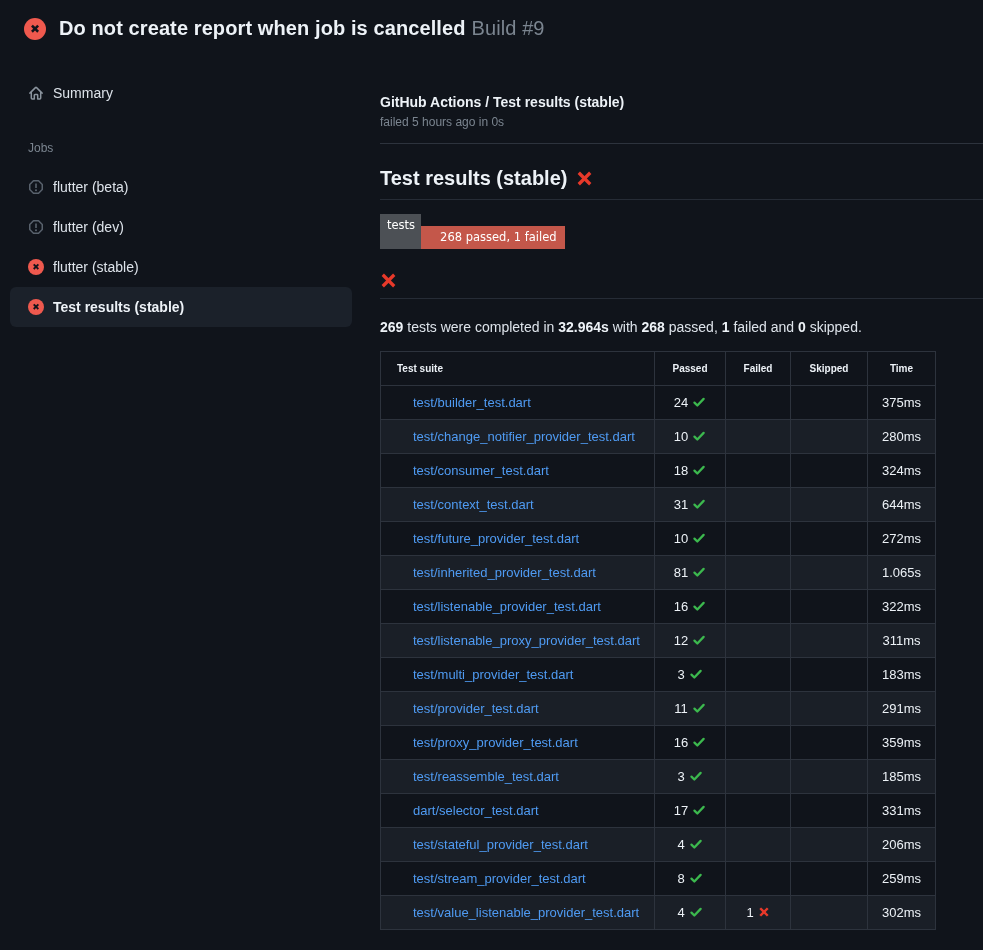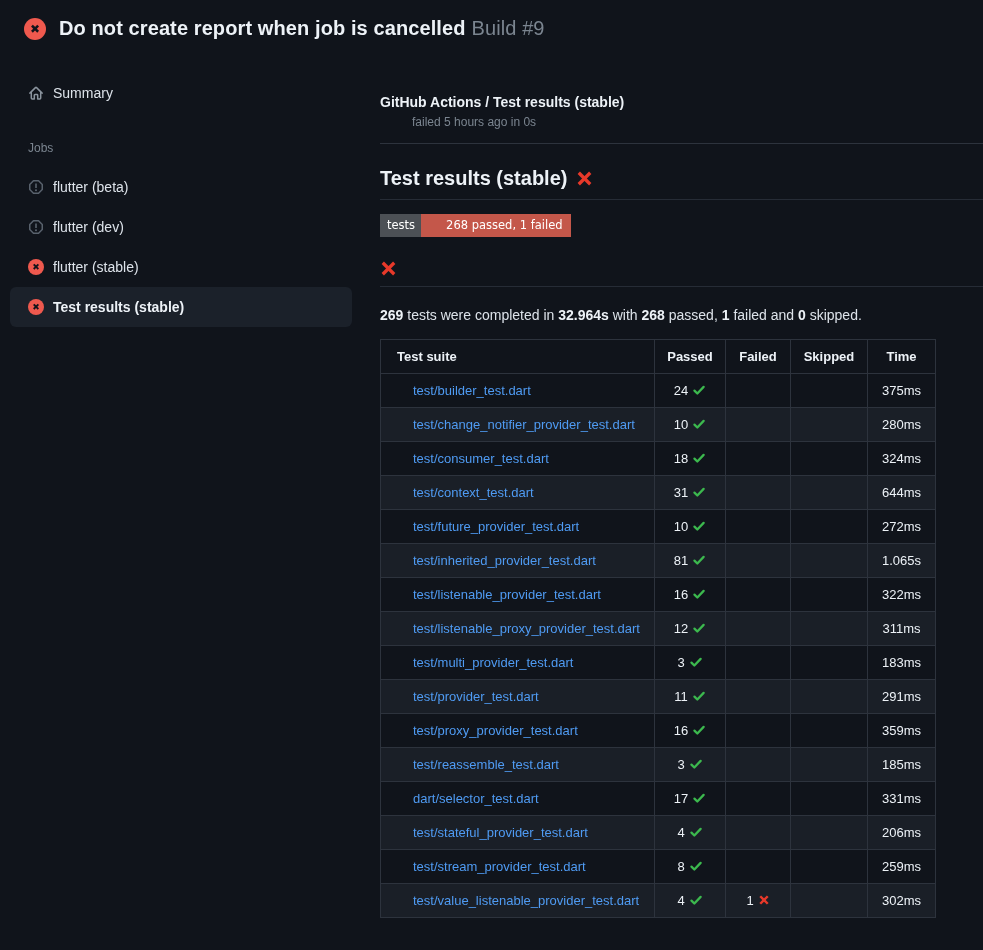--- a/index.html
+++ b/index.html
@@ -32,43 +32,43 @@
   .layout { display:flex; align-items:flex-start; }
   aside { flex:0 0 380px; padding:16px 0 0 10px; }
   .side-item { display:flex; align-items:center; gap:9px; height:40px; width:342px;
     padding-left:18px; border-radius:6px; cursor:pointer; font-size:14px; color:#dde3ea; }
   .side-item.selected { background:var(--bg-selected); font-weight:600; color:var(--text); }
   .side-item .ic { width:16px; height:16px; flex:0 0 auto; display:inline-flex; }
   .jobs-label { color:var(--muted); font-size:12px; margin:28px 0 12px 18px; }
 
   main { flex:1 1 auto; padding-top:37px; min-width:0; }
   .crumb { font-size:14px; font-weight:700; }
-  .status-line { font-size:12px; color:var(--muted); margin-top:5px;margin-left:32px; }
+  .status-line { font-size:12px; color:var(--muted); margin-top:5px; }
   hr.main-divider { border:none; border-top:1px solid var(--border); margin:14px 0 0 0; }
 
   h2.sec { font-size:20px; font-weight:600; display:flex; align-items:center; gap:9px;
     margin-top:23px; padding-bottom:9px; border-bottom:1px solid var(--border-heading); }
   h2.sec a { color:var(--link); text-decoration:none; cursor:pointer; }
 
   .badge { display:inline-flex; margin-top:14px; font-family:"DejaVu Sans",sans-serif;
     font-size:11.5px; line-height:1; border-radius:0; overflow:hidden; color:#fff; }
   .badge .bl { background:var(--badge-gray); padding:6px 6px 5px 7px; }
-  .badge .br { background:var(--badge-red); padding:6px 8px 5px 25px; }
+  .badge .br { background:var(--badge-red); padding:6px 8px 5px 19px;margin-top:12px; }
 
   .rep-gap { margin-top:30px; }
   p.summary { margin:20px 0 0 0; font-size:14px; color:#dde3ea; }
   p.summary b { color:var(--text); }
 
   
   table { border-collapse:collapse; margin-top:16px; width:555px; table-layout:fixed;
     font-size:13px; }
   col.c-suite{width:274px} col.c-passed{width:71px} col.c-failed{width:65px}
   col.c-skipped{width:77px} col.c-time{width:68px}
   th, td { border:1px solid var(--border); height:34px; padding:0 12px; }
-  th { font-weight:700; text-align:center; font-size:13px; }
+  th { font-weight:700; text-align:center; font-size:10px; }
   th.suite-h { text-align:left; padding-left:16px; }
   td.suite { text-align:left; padding-left:32px; overflow:hidden; white-space:nowrap; }
   td { text-align:center; }
   td a { color:var(--link); text-decoration:none; cursor:pointer; }
   tbody tr:nth-child(even) { background:var(--bg-subtle); }
   .valwrap { display:inline-flex; align-items:center; justify-content:center; gap:4px; }
   .valwrap .num { color:var(--text); }
   td.time { color:var(--text); }
 </style>
 </head>

